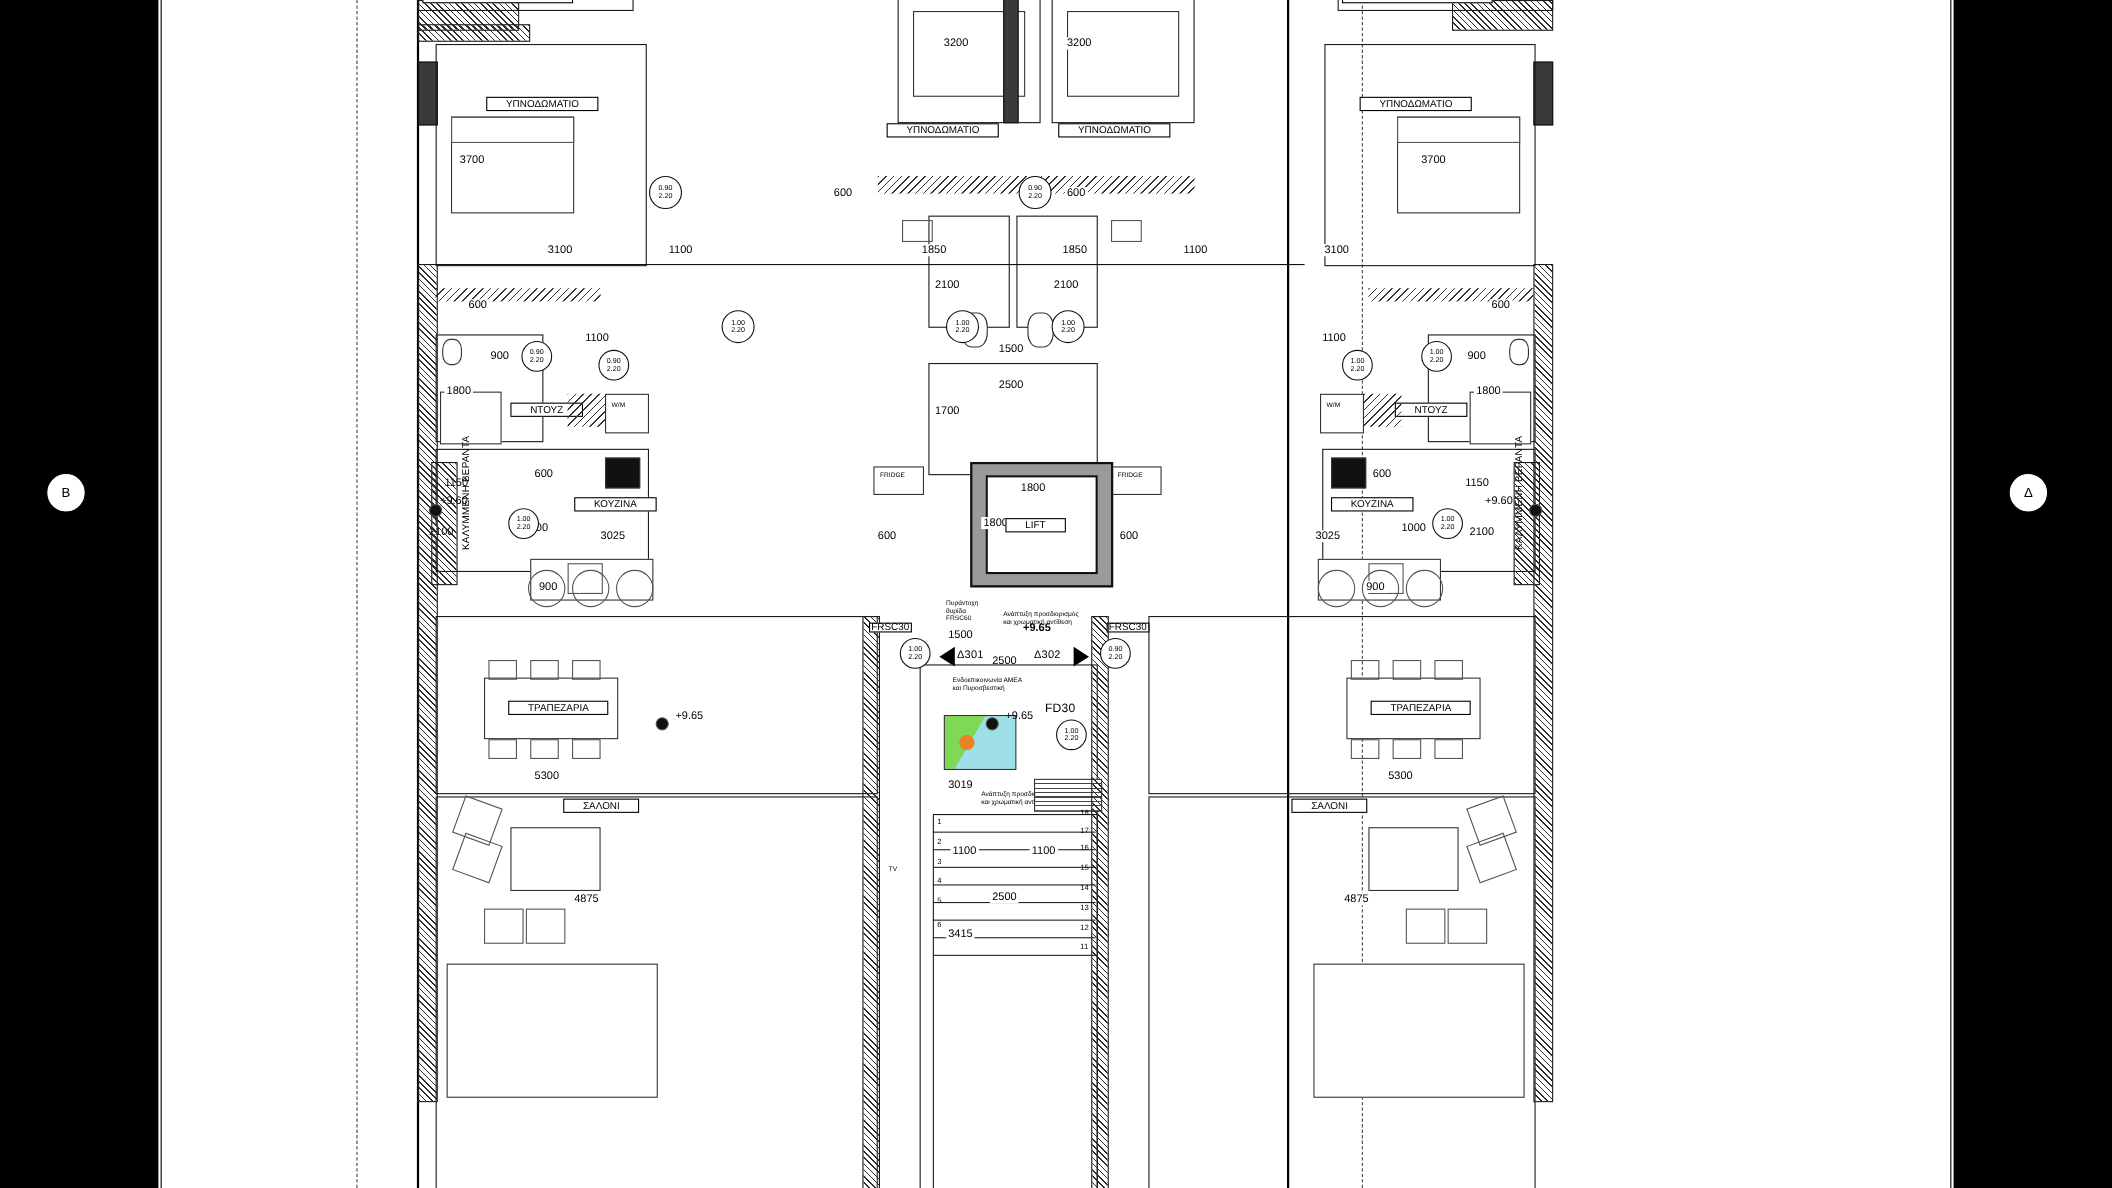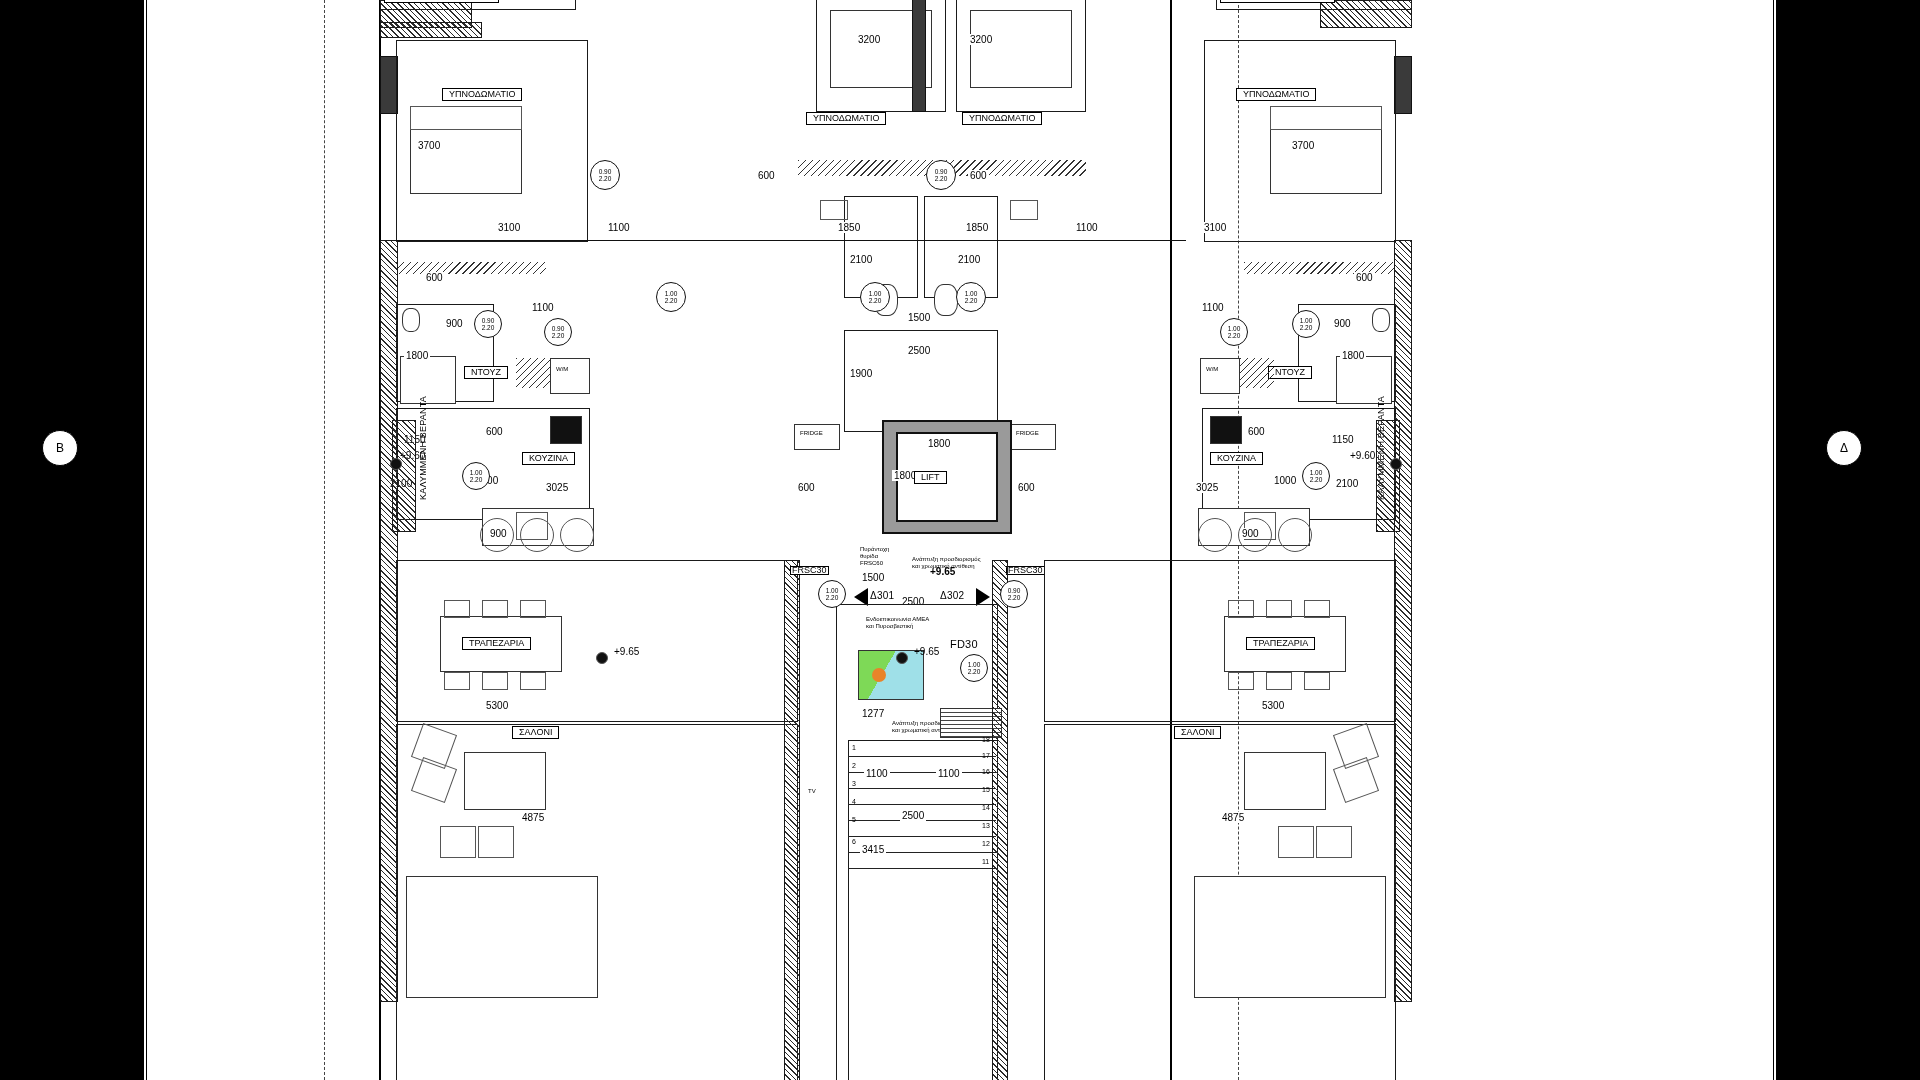--- a/index.html
+++ b/index.html
@@ -9,21 +9,21 @@
   #sideR{position:absolute;left:1776px;top:0;width:144px;height:1080px;background:#000;}
   .ln{position:absolute;background:#1a1a1a;}
   .h{height:1px;}
   .v{width:1px;}
   .thick{background:#000;}
   .dash{position:absolute;border-left:1px dashed #444;width:0;}
   .hatch{position:absolute;background:repeating-linear-gradient(45deg,#2b2b2b 0 1px,transparent 1px 4px);border:1px solid #1a1a1a;}
   .wallsolid{position:absolute;background:#3a3a3a;border:1px solid #111;}
   .room{position:absolute;border:1px solid #1a1a1a;background:transparent;}
   .lbl{position:absolute;font-size:9px;color:#000;white-space:nowrap;letter-spacing:.2px;}
-  .lblbox{position:absolute;font-size:9px;color:#000;white-space:nowrap;border:1px solid #000;background:#fff;padding:0 6px;line-height:11px;}
+  .lblbox{position:absolute;font-size:9px;color:#000;white-space:nowrap;border:1px solid #000;background:#fff;padding:0 17px;line-height:11px;}
   .dim{position:absolute;font-size:10px;color:#000;background:#fff;padding:0 2px;white-space:nowrap;}
   .dimline{position:absolute;height:1px;background:#111;}
   .circ{position:absolute;border:1px solid #111;border-radius:50%;background:#fff;display:flex;flex-direction:column;align-items:center;justify-content:center;font-size:6.5px;line-height:7px;color:#000;}
   .furn{position:absolute;border:1px solid #333;background:#fff;}
   .furnl{position:absolute;border:1px solid #555;background:transparent;}
   .elev{position:absolute;font-size:10px;color:#000;white-space:nowrap;}
   .tiny{position:absolute;font-size:6px;color:#000;white-space:nowrap;line-height:7px;}
   .tinybox{position:absolute;font-size:6px;color:#000;white-space:nowrap;line-height:7px;border:1px solid #000;background:#fff;padding:0 1px;}
   .stairstep{position:absolute;border-top:1px solid #222;}
   .num{position:absolute;font-size:7px;color:#000;}
@@ -149,21 +149,21 @@
   <div class="dim" style="left:692px;top:222px;">1850</div>
   <div class="dim" style="left:820px;top:222px;">1850</div>
   <div class="dim" style="left:704px;top:254px;">2100</div>
   <div class="dim" style="left:812px;top:254px;">2100</div>
   <div class="sanit" style="left:730px;top:284px;width:22px;height:30px;"></div>
   <div class="sanit" style="left:790px;top:284px;width:22px;height:30px;"></div>
   <div class="dim" style="left:762px;top:312px;">1500</div>
 
   <div class="room" style="left:700px;top:330px;width:152px;height:100px;"></div>
   <div class="dim" style="left:762px;top:345px;">2500</div>
-  <div class="dim" style="left:704px;top:368px;">1900</div>
+  <div class="dim" style="left:704px;top:368px;">1700</div>
 
   <div class="furn" style="left:650px;top:424px;width:44px;height:24px;"></div>
   <div class="tiny" style="left:656px;top:430px;">FRIDGE</div>
   <div class="furn" style="left:866px;top:424px;width:44px;height:24px;"></div>
   <div class="tiny" style="left:872px;top:430px;">FRIDGE</div>
 
   <div class="lift" style="left:738px;top:420px;width:126px;height:110px;background:#9a9a9a;"></div>
   <div class="lift" style="left:752px;top:432px;width:98px;height:86px;background:#fff;"></div>
   <div class="dim" style="left:782px;top:438px;">1800</div>
   <div class="dim" style="left:748px;top:470px;">1800</div>
@@ -188,21 +188,21 @@
   <div class="lbl" style="left:796px;top:590px;font-size:10px;">Δ302</div>
   <div class="tri-r" style="left:832px;top:588px;"></div>
 
   <div class="tiny" style="left:722px;top:616px;white-space:pre;">Ενδοεπικοινωνία ΑΜΕΑ
 και Πυροσβεστική</div>
   <div class="lbl" style="left:806px;top:638px;font-size:11px;">FD30</div>
 
   <div class="room" style="left:692px;top:604px;width:160px;height:476px;"></div>
   <div class="greenfig" style="left:714px;top:650px;width:64px;height:48px;background:linear-gradient(120deg,#7ed957 0 40%,#9fe0e8 40% 100%);border:1px solid #333;"></div>
   <div class="greenfig" style="left:728px;top:668px;width:14px;height:14px;border-radius:50%;background:#e8832a;"></div>
-  <div class="dim" style="left:716px;top:708px;">1277</div>
+  <div class="dim" style="left:716px;top:708px;">3019</div>
   <div class="tiny" style="left:748px;top:720px;white-space:pre;">Ανάπτυξη προσδιορισμού
 και χρωματική αντίθεση</div>
   <div class="furn" style="left:796px;top:708px;width:60px;height:28px;background:repeating-linear-gradient(0deg,#444 0 1px,#fff 1px 4px);"></div>
 
   <div class="room" style="left:704px;top:740px;width:148px;height:340px;"></div>
   <div class="stairstep" style="left:704px;top:756px;width:148px;"></div>
   <div class="stairstep" style="left:704px;top:772px;width:148px;"></div>
   <div class="stairstep" style="left:704px;top:788px;width:148px;"></div>
   <div class="stairstep" style="left:704px;top:804px;width:148px;"></div>
   <div class="stairstep" style="left:704px;top:820px;width:148px;"></div>

